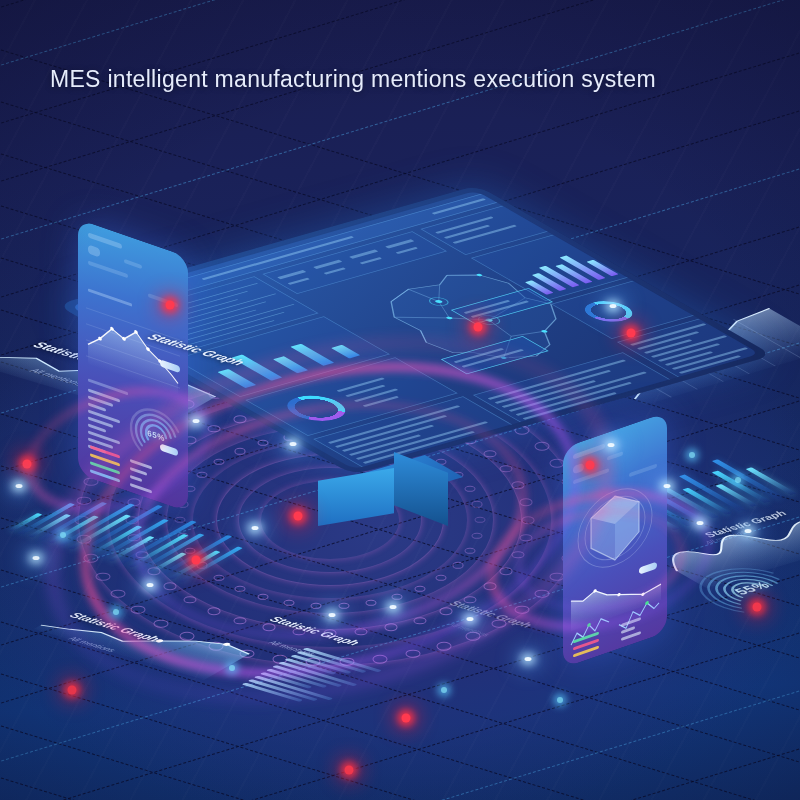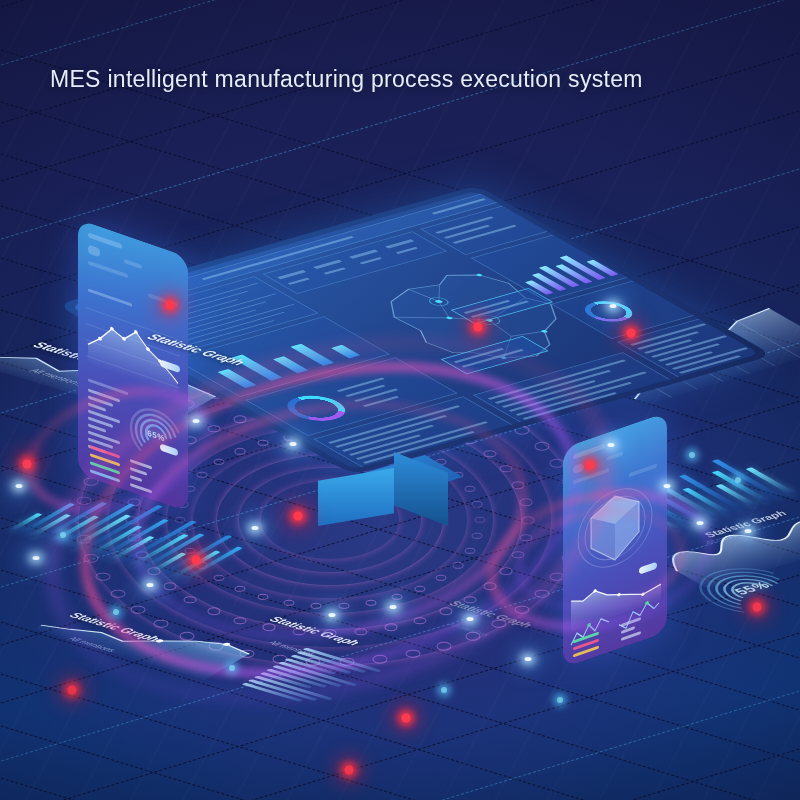--- a/index.html
+++ b/index.html
@@ -811,16 +811,16 @@
       <div class="dot cyan" style="left:232px;top:668px;opacity:.8;"></div>
       <div class="dot cyan" style="left:560px;top:700px;opacity:.8;"></div>
       <div class="dot cyan" style="left:692px;top:455px;opacity:.8;"></div>
       <div class="dot cyan" style="left:738px;top:480px;opacity:.8;"></div>
       <div class="dot cyan" style="left:444px;top:690px;opacity:.8;"></div>
     </div>
 
   <div class="bg-vig"></div>
 
   <div class="header">
-    <div class="h-sub">MES intelligent manufacturing process execution system</div>
+    <div class="h-sub">MES intelligent manufacturing mentions execution system</div>
   </div>
 
 </div>
 
 </body></html>

